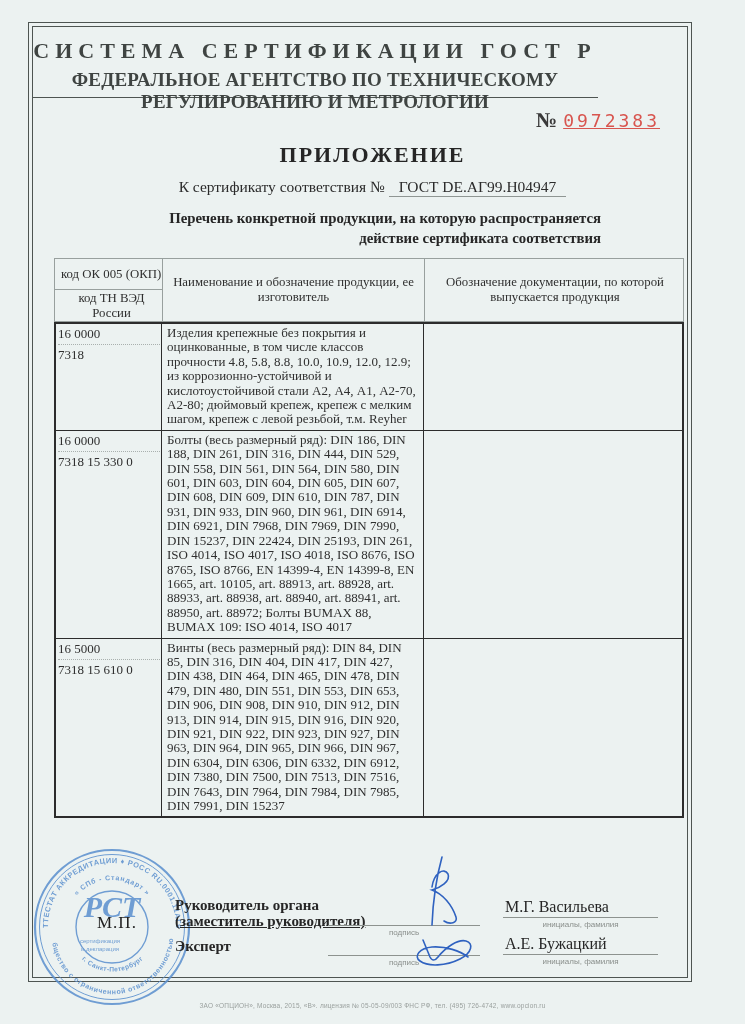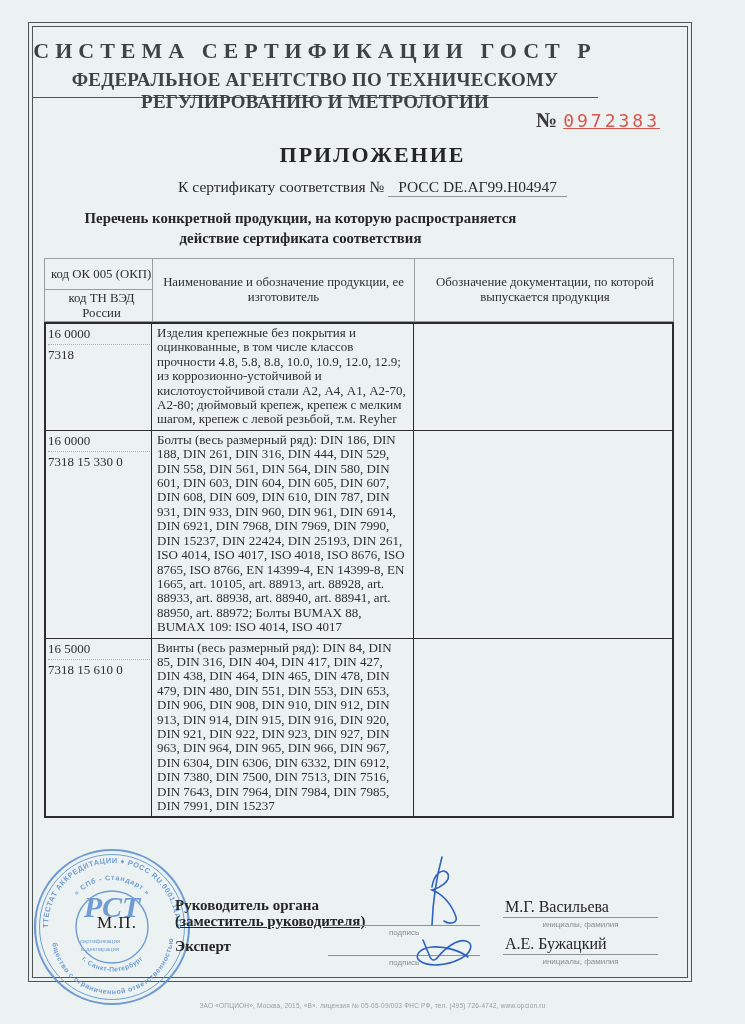--- a/index.html
+++ b/index.html
@@ -45,25 +45,25 @@
     left:0;top:142px;width:745px;text-align:center;
     font-size:22px;font-weight:700;letter-spacing:2px;color:#262626;
   }
   .cert-line{
     left:0;top:178px;width:745px;text-align:center;font-size:15.5px;color:#2b2b2b;
   }
   .cert-line .cert-no{
     border-bottom:1px solid #8f9693;padding:0 10px 1px 10px;
   }
   .purpose{
-    left:0;top:208px;width:601px;text-align:center;
+    left:0;top:208px;width:601px;text-align:right;
     font-size:14.8px;font-weight:700;line-height:20px;color:#262626;
   }
   
-  .doc-table{left:44px;top:258px;width:630px;}
+  .doc-table{left:54px;top:258px;width:630px;}
   .t-head{
     display:grid;grid-template-columns:108px 262px 260px;
     border:1px solid #98a09e;height:64px;box-sizing:border-box;
   }
   .th{border-right:1px solid #98a09e;display:flex;flex-direction:column;justify-content:center;
       text-align:center;font-size:12.8px;line-height:15px;padding:0 6px;box-sizing:border-box;}
   .th:last-child{border-right:none;}
   .th.c1{padding:0;}
   .th.c1 .half{height:50%;display:flex;align-items:center;justify-content:flex-start;padding-left:6px;box-sizing:border-box;}
   .th.c1 .half.top{border-bottom:1px solid #98a09e;}
@@ -120,21 +120,21 @@
 
 <div class="abs blank-number">
   <span class="prefix">№</span>
   <span class="digits">0972383</span>
 </div>
 
 <div class="abs doc-title">ПРИЛОЖЕНИЕ</div>
 
 <div class="abs cert-line">
   <span>К сертификату соответствия №</span>
-  <span class="cert-no">РОСС DE.АГ99.Н04947</span>
+  <span class="cert-no">ГОСТ DE.АГ99.Н04947</span>
 </div>
 
 <div class="abs purpose">
   <div>Перечень конкретной продукции,  на которую распространяется</div>
   <div>действие сертификата соответствия</div>
 </div>
 
 <div class="abs doc-table">
   <div class="t-head">
     <div class="th c1">

